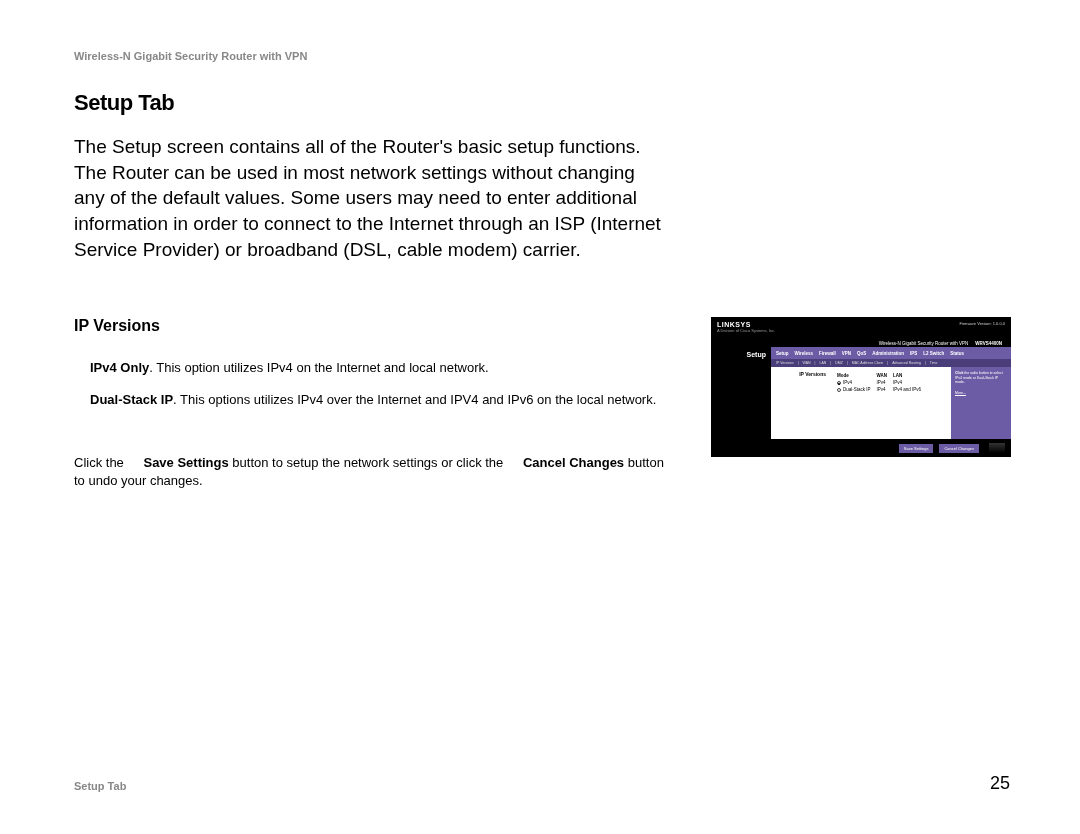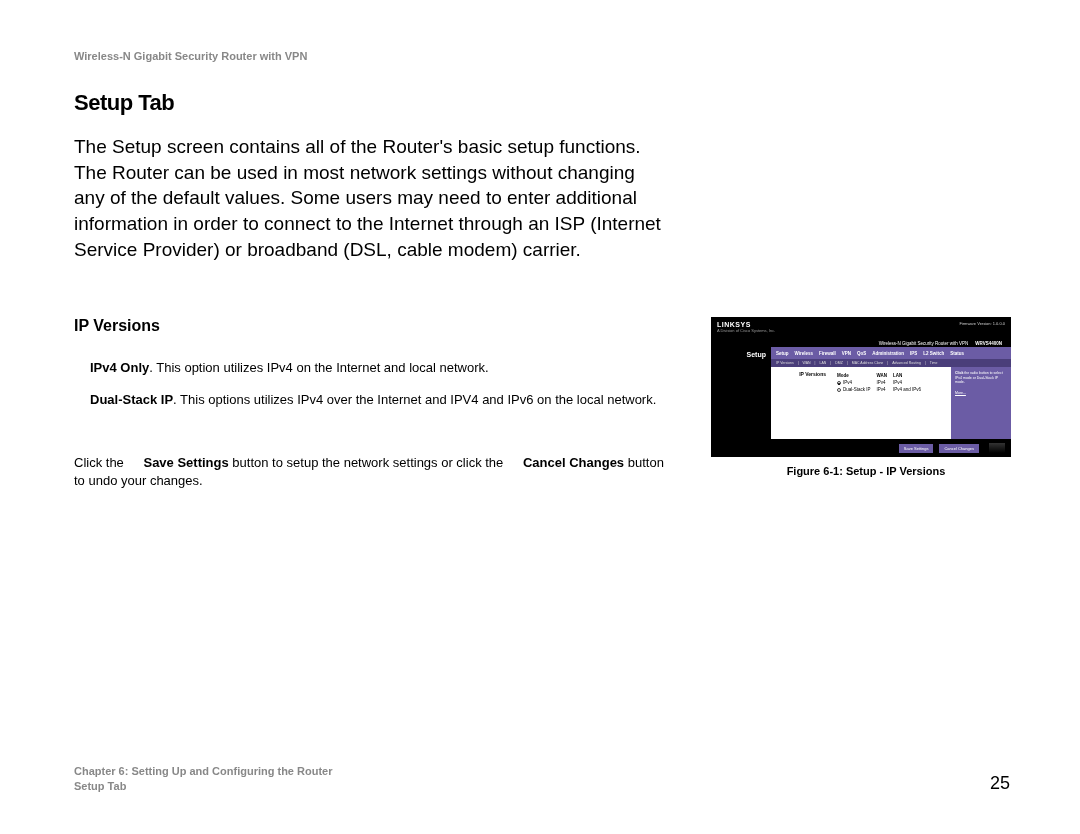--- a/index.html
+++ b/index.html
@@ -296,23 +296,21 @@
             </div>
           </div>
         </div>
       </div>
       <div class="rs-footer">
         <div class="rs-btn">Save Settings</div>
         <div class="rs-btn">Cancel Changes</div>
         <div class="rs-logo"></div>
       </div>
     </div>
-    <div class="figure-caption">Figure 6-1: Setup - IP Versions</div>
   </div>
 </div>
 
 <div class="page-footer">
   <div class="foot-left">
-    <div>Chapter 6: Setting Up and Configuring the Router</div>
     <div>Setup Tab</div>
   </div>
   <div class="page-num">25</div>
 </div>
 
 </body></html>

